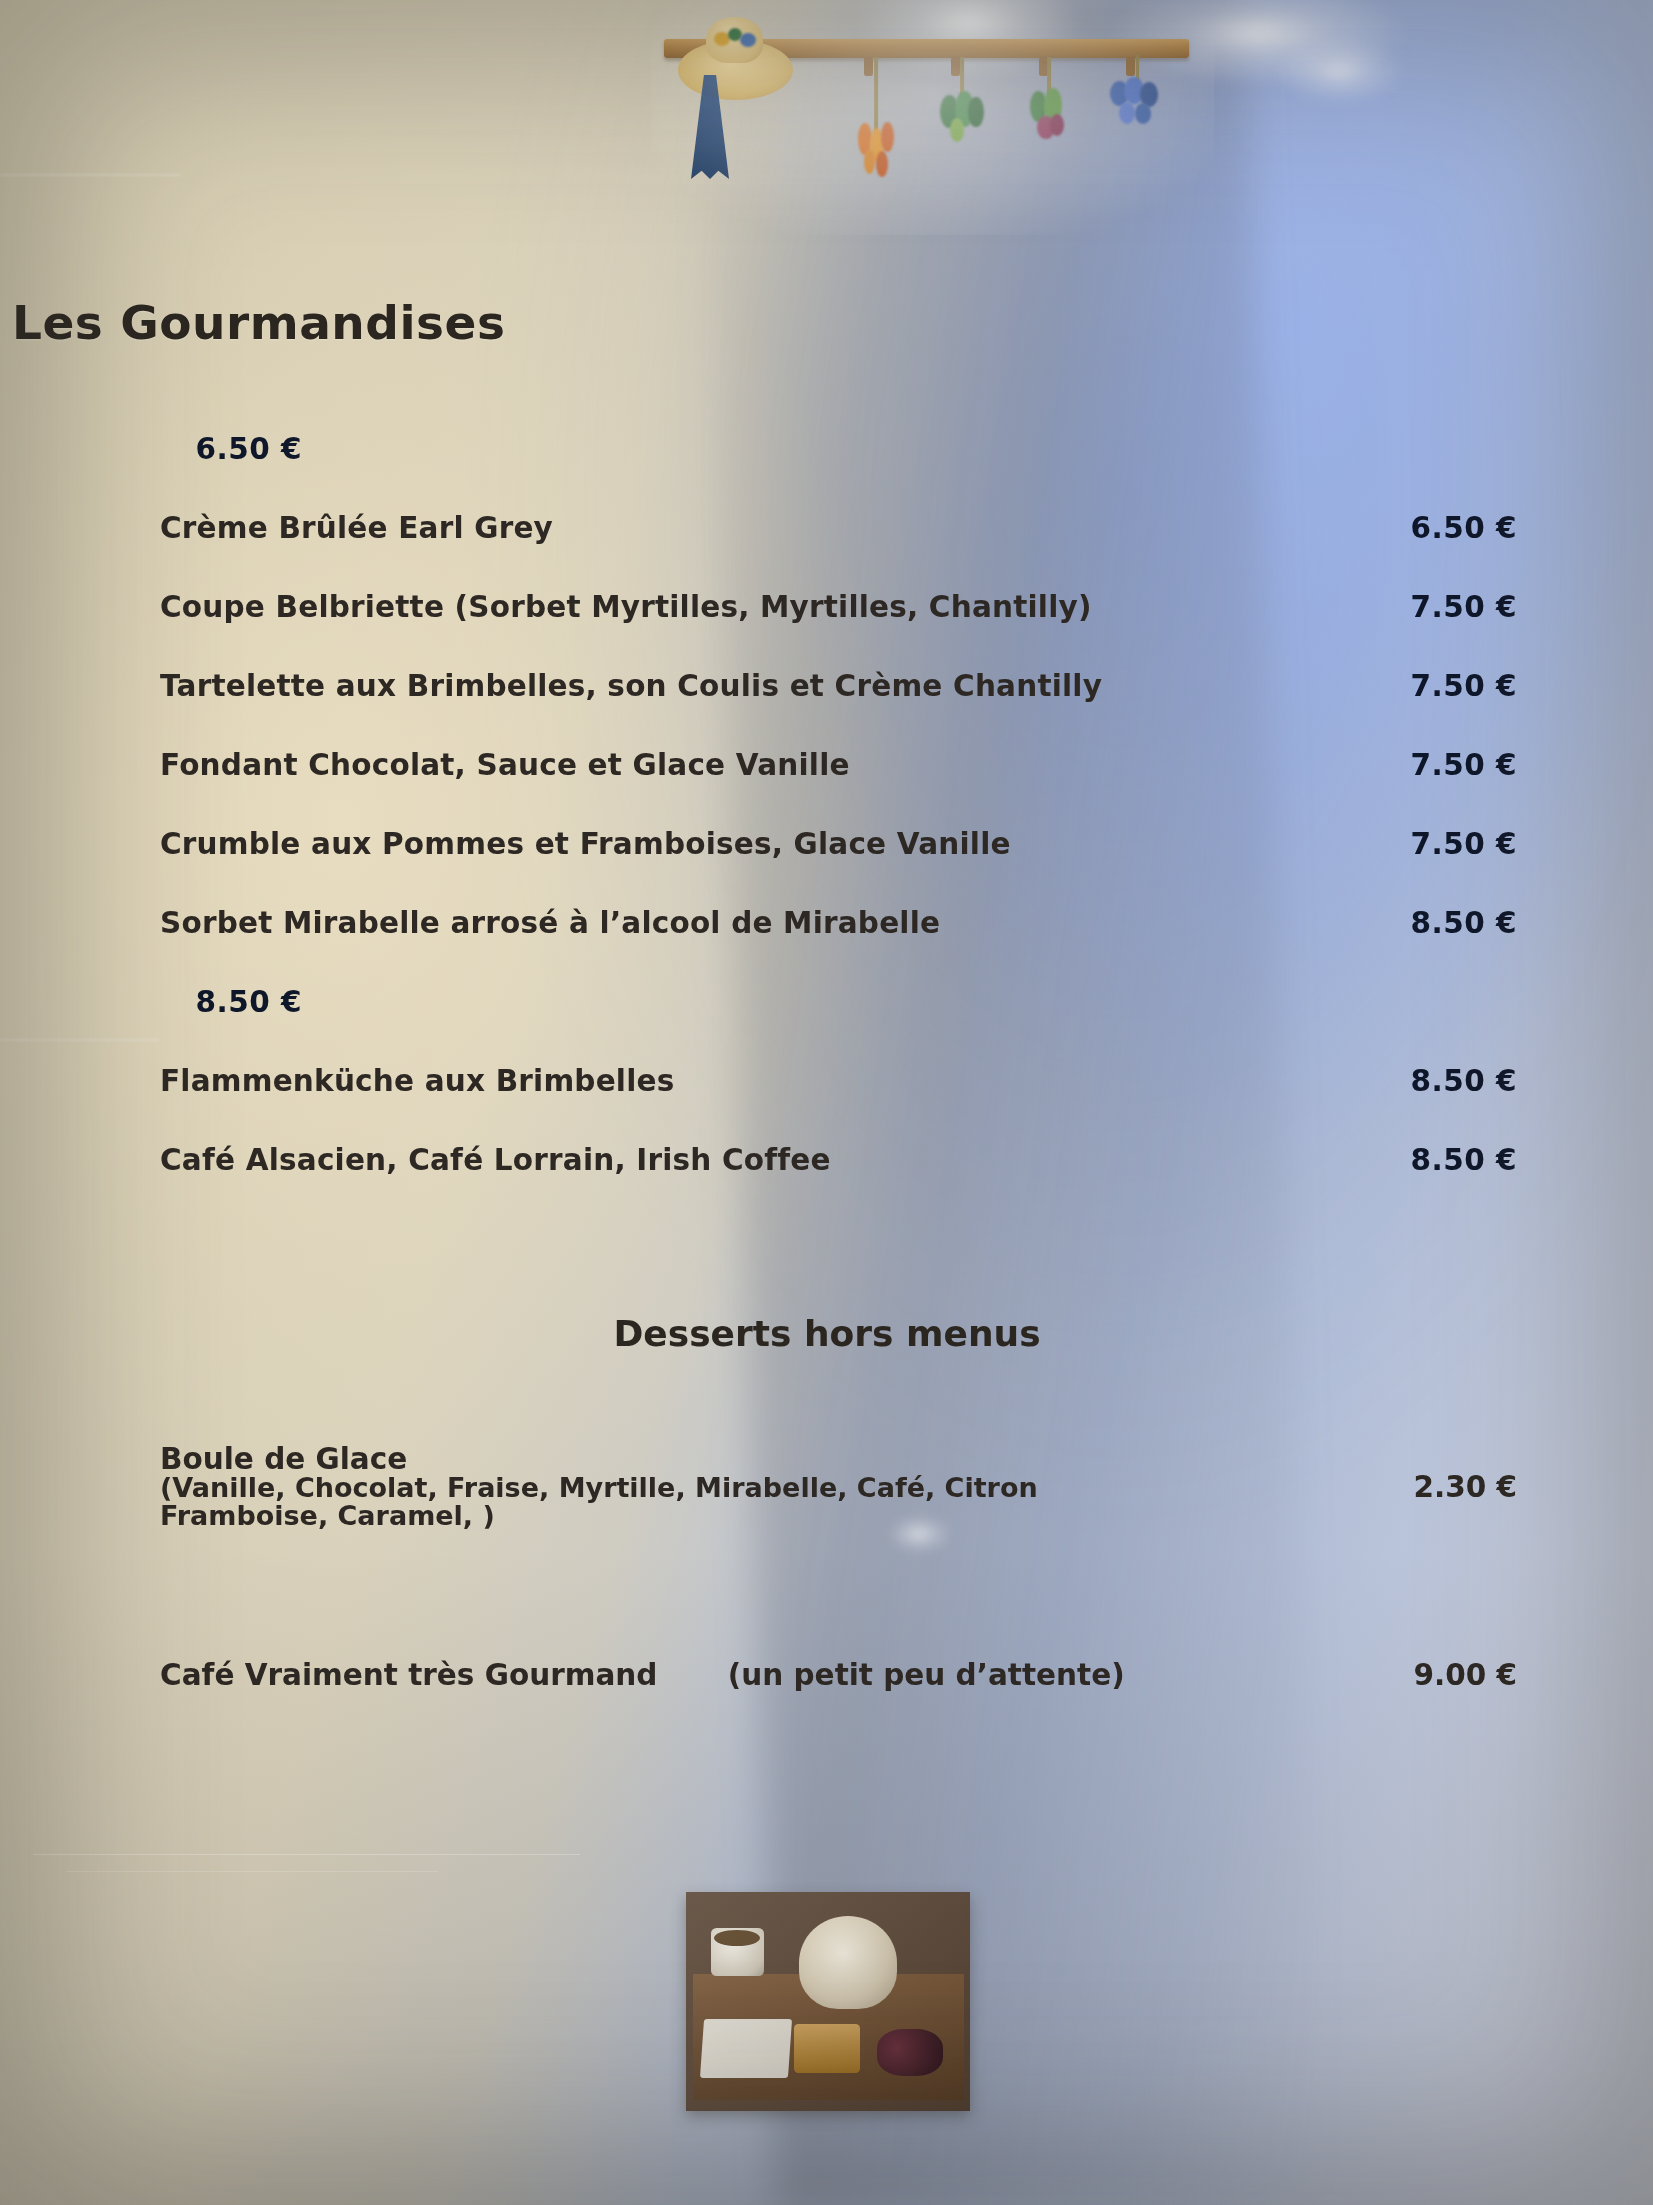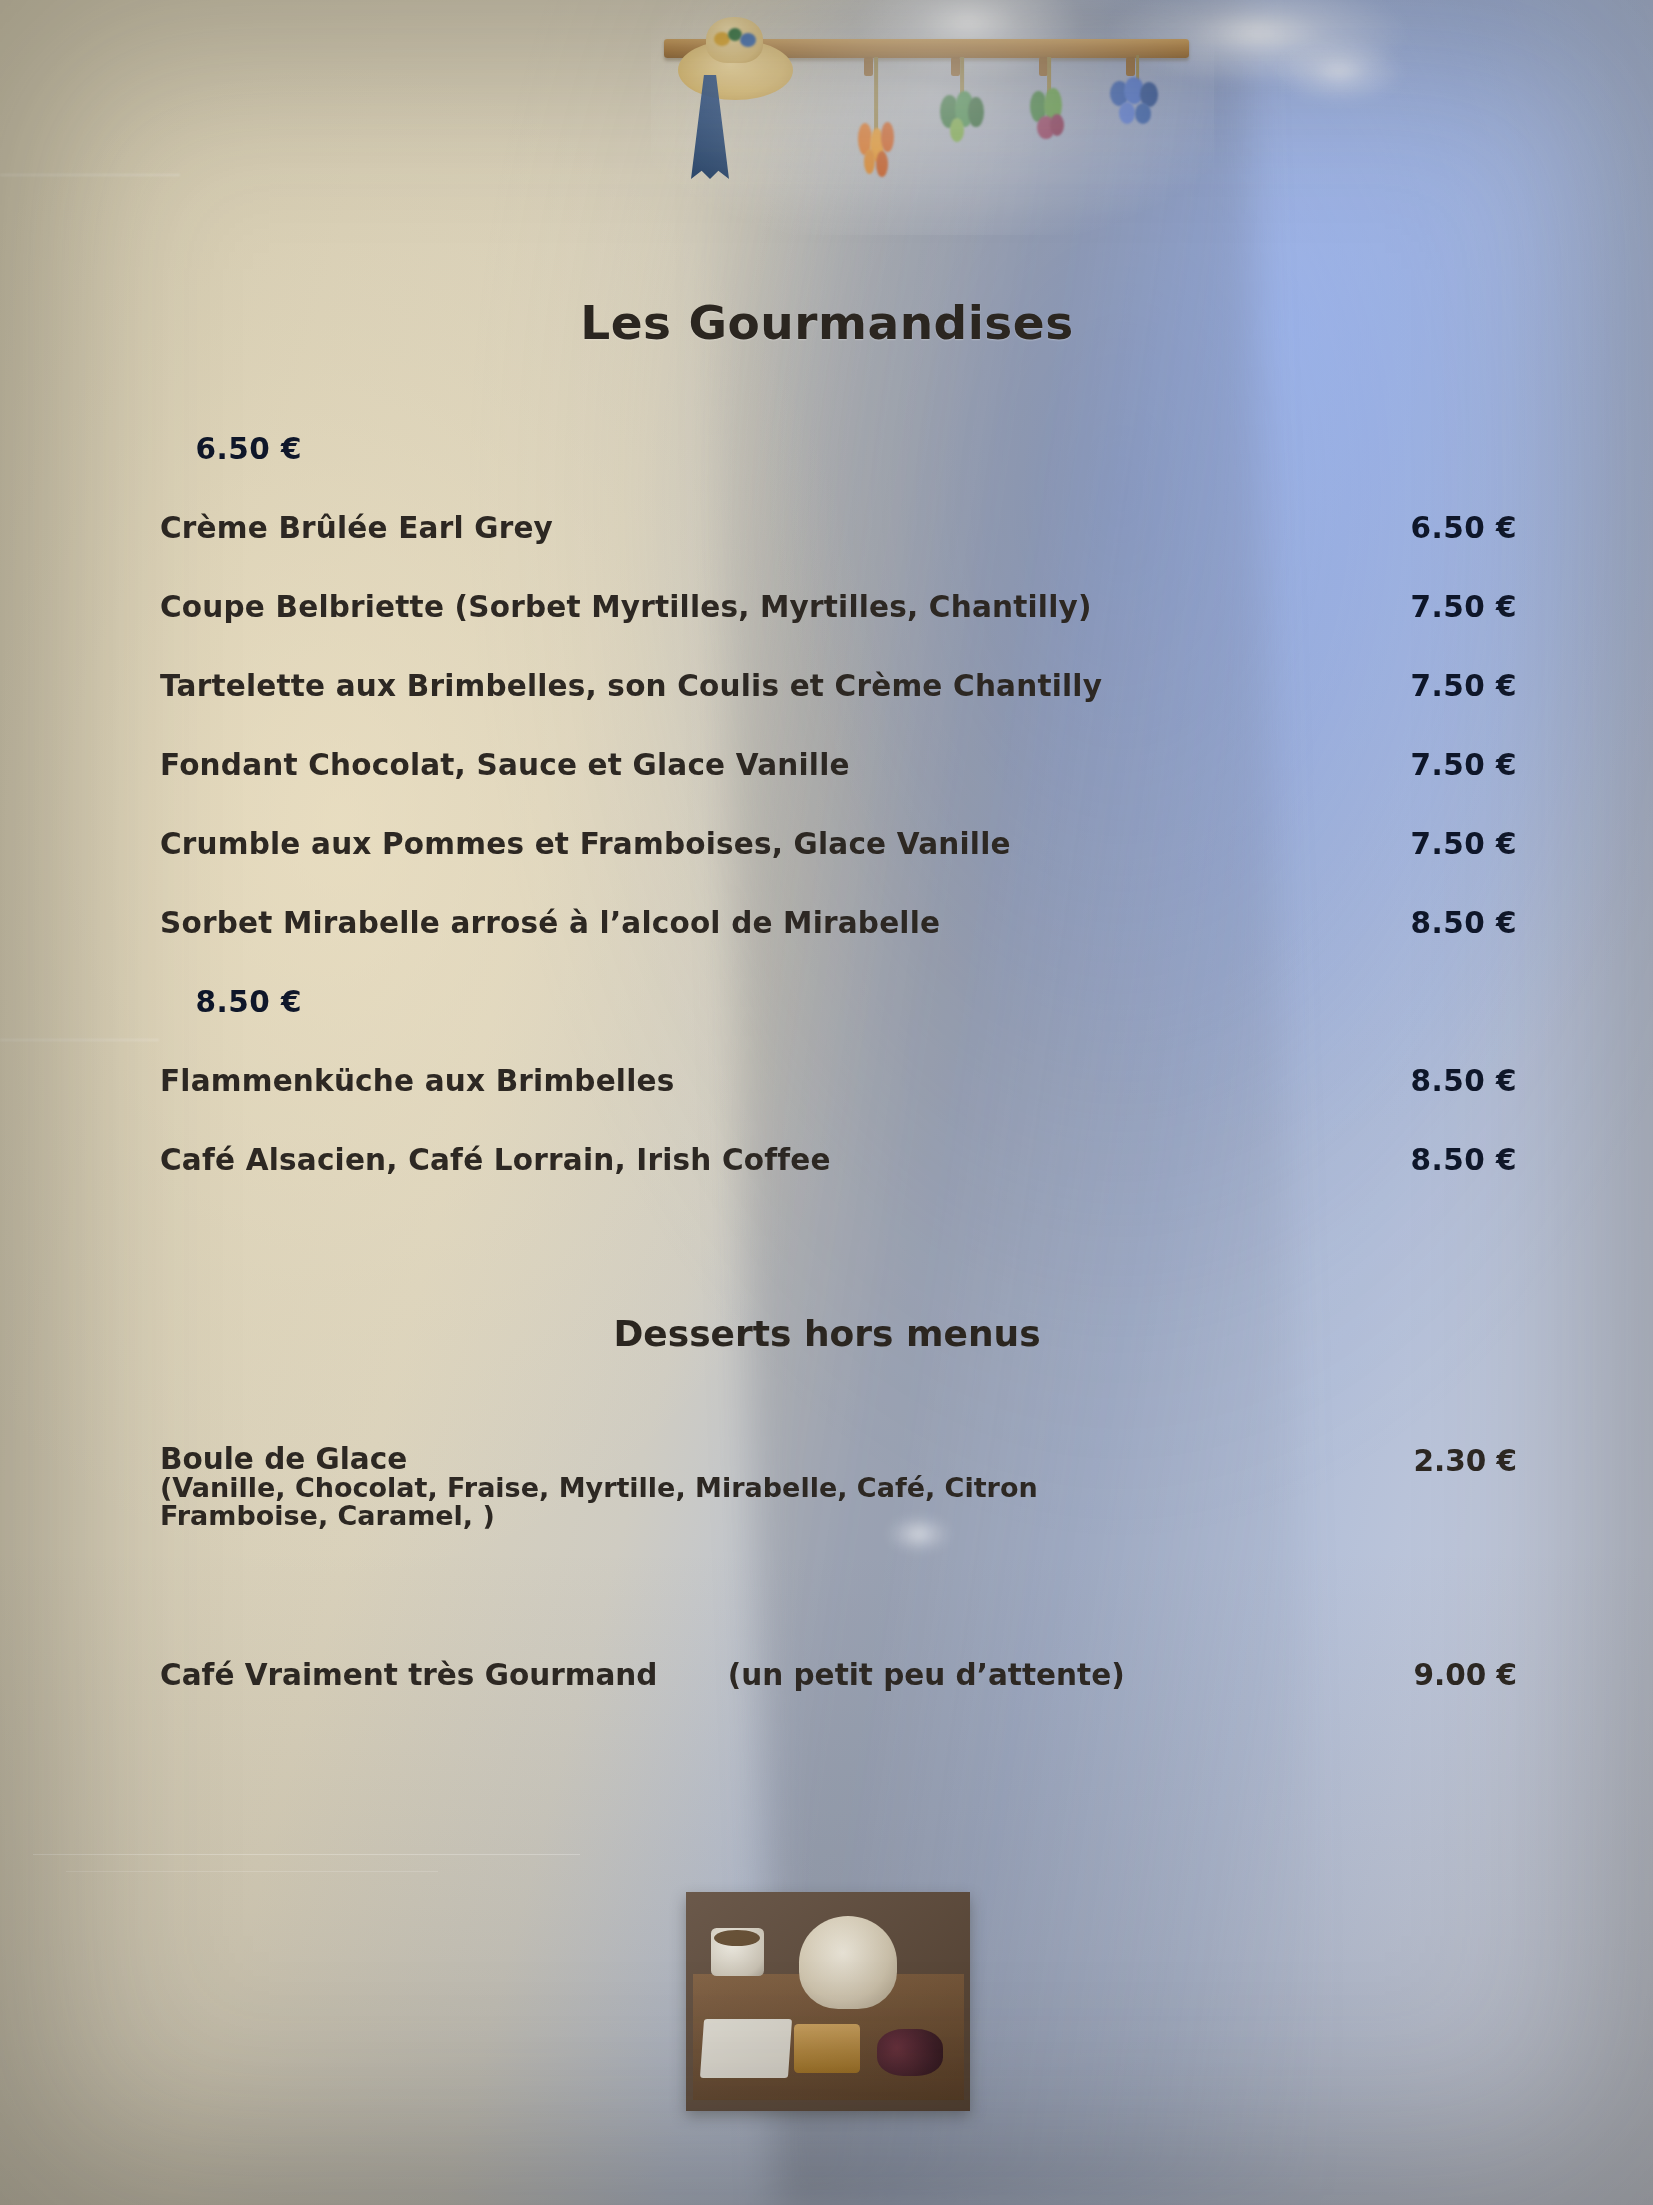--- a/index.html
+++ b/index.html
@@ -108,22 +108,21 @@
   
   .content {
     position: absolute;
     inset: 0;
     color: #2e2a24;
   }
 
   .title {
     position: absolute;
     top: 295px;
-    left: 0; right: 0;
-    text-align: center;
+    left: 12px; right: 0;
     font-family: "DejaVu Sans", sans-serif;
     font-size: 47px;
     font-weight: 700;
     letter-spacing: 0.5px;
     color: #2b2620;
     text-shadow: 0 1.1px 1.6px rgba(255,255,255,0.28);
   }
 
   .list {
     position: absolute;
@@ -167,21 +166,21 @@
   .extras {
     position: absolute;
     left: 160px;
     right: 126px;
     top: 1444px;
   }
   .extra-row {
     position: relative;
     display: flex;
     justify-content: space-between;
-    align-items: flex-start;
+    align-items: center;
   }
   .extra-lines .l1 {
     font-size: 29.5px;
     font-weight: 700;
     line-height: 1.02;
     color: #2d2823;
   }
   .extra-lines .l2 {
     font-size: 27px;
     font-weight: 700;

